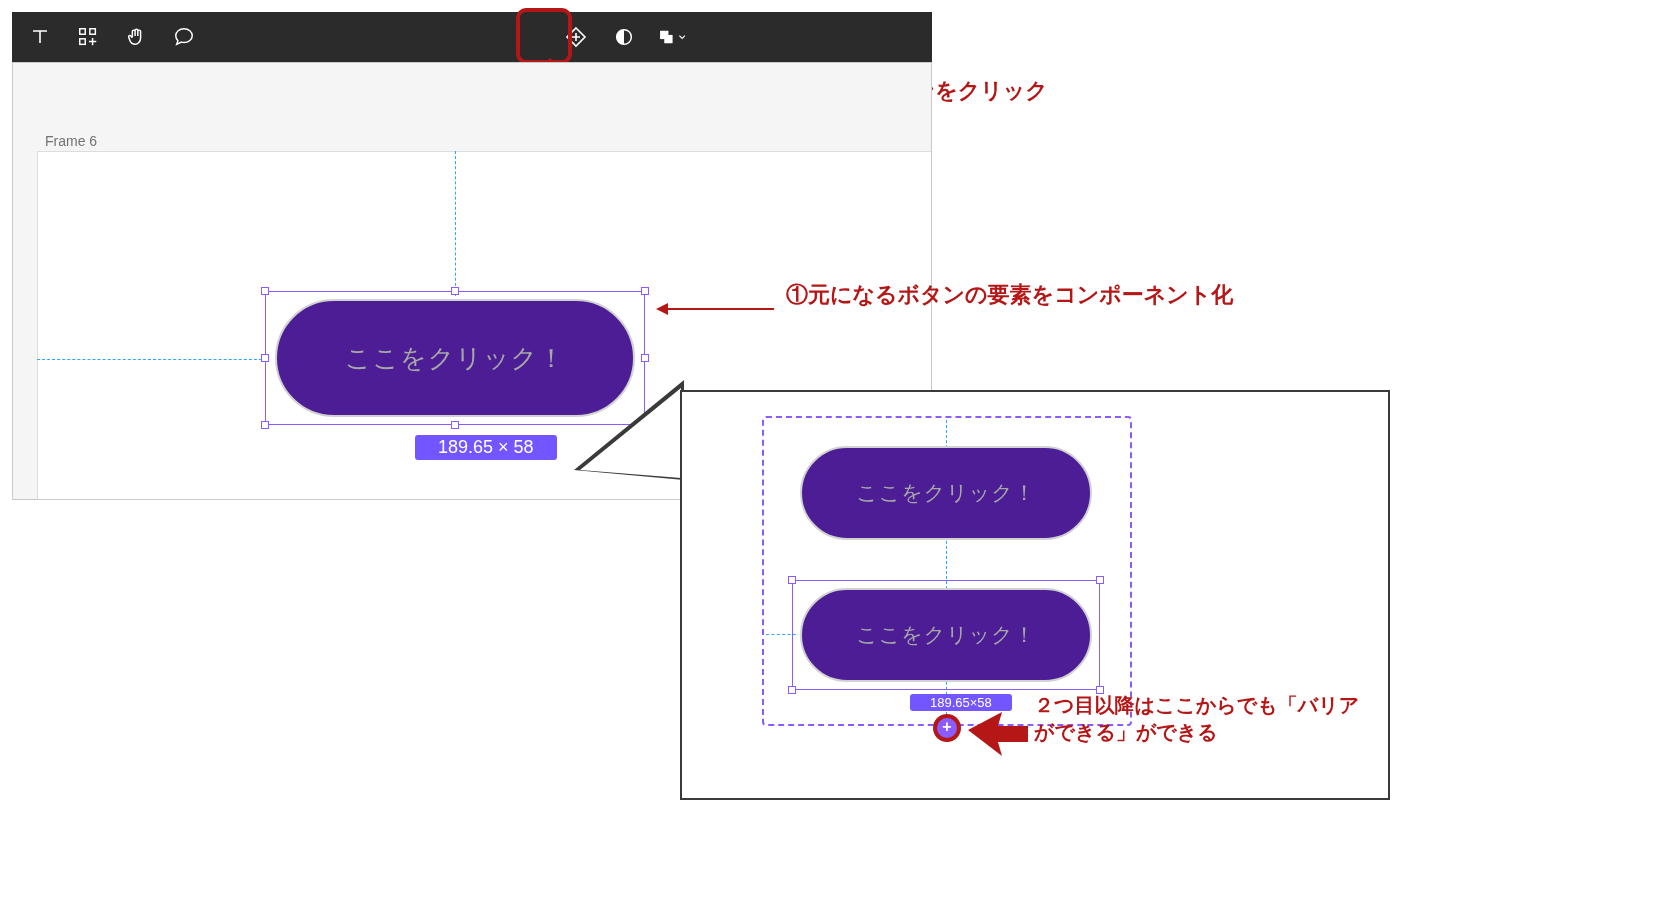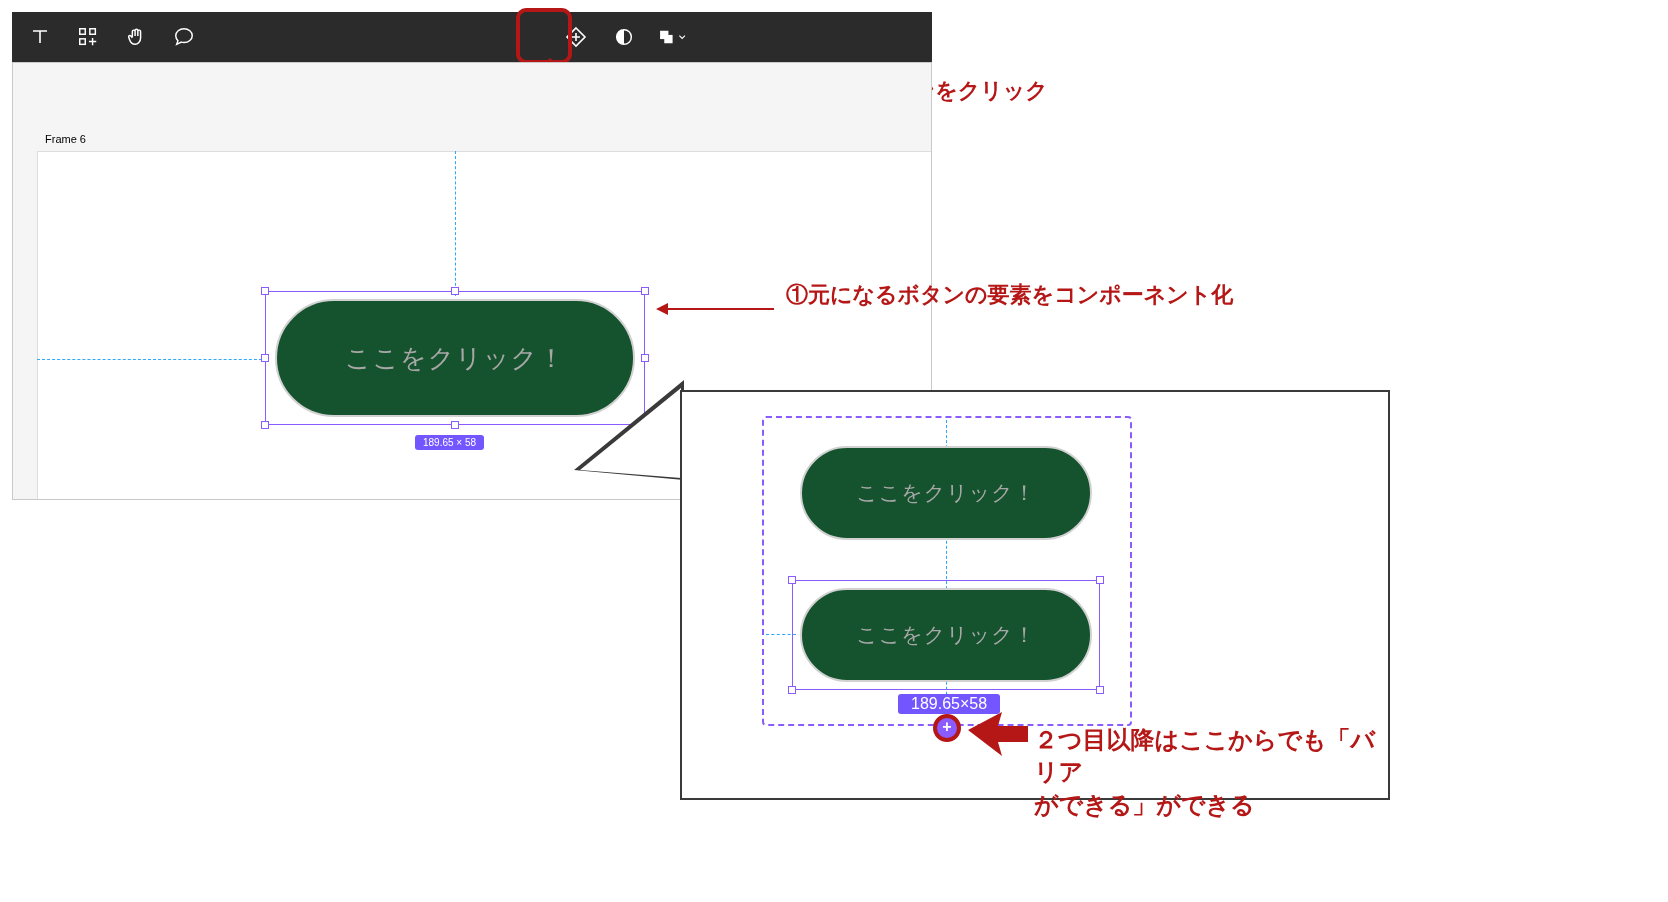--- a/index.html
+++ b/index.html
@@ -57,49 +57,49 @@
     right: 0;
     bottom: 0;
     background: #fff;
     border-top: 1px solid #ddd;
     border-left: 1px solid #ddd;
   }
   .frame-label {
     position: absolute;
     left: 32px;
     top: 70px;
-    font-size: 11px;
-    color: #000000;
+    font-size: 14px;
+    color: #737373;
   }
 
   
   .guide-h { position:absolute; border-top:1px dashed #2aa9ff; }
   .guide-v { position:absolute; border-left:1px dashed #2aa9ff; }
   .sel-box {
     position: absolute;
     border: 1.5px solid #8a5cff;
   }
   .sel-handle {
     position: absolute; width: 8px; height: 8px; background:#fff; border:1.5px solid #8a5cff;
   }
   .btn-pill {
     position: absolute;
-    background: #14532d;
+    background: #4c1d95;
     border: 2px solid #d1d1d1;
     border-radius: 999px;
     display: flex; align-items:center; justify-content:center;
     color:#a7a7a7;
     letter-spacing:1px;
   }
   .size-badge {
     position:absolute;
-    padding:2px 8px;
+    padding:2px 23px;
     background:#7356ff;
     color:#fff;
-    font-size:10px;
+    font-size:18px;
     border-radius:3px;
     white-space:nowrap;
   }
 
   
   .anno { color:#b51717; font-weight:600; position:absolute; font-size:22px; }
 
   
   .callout {
     position:absolute;
@@ -258,26 +258,26 @@
 
   <div class="btn-pill" style="left:118px;top:196px;width:292px;height:94px;font-size:21px">
     <span>ここをクリック！</span>
   </div>
   <div class="sel-box" style="left:110px;top:188px;width:308px;height:110px"></div>
   <div class="sel-handle" style="left:106px;top:184px"></div>
   <div class="sel-handle" style="left:414px;top:184px"></div>
   <div class="sel-handle" style="left:106px;top:294px"></div>
   <div class="sel-handle" style="left:414px;top:294px"></div>
 
-  <div class="size-badge" style="left:216px;top:302px;font-size:16px;padding:1px 13px">189.65×58</div>
+  <div class="size-badge" style="left:228px;top:302px;font-size:13px;padding:1px 20px">189.65×58</div>
 
   <div class="plus-mark" style="left:255px;top:326px">+</div>
   <div class="plus-circle-anno" style="left:251px;top:322px"></div>
 
   <svg style="position:absolute;left:286px;top:320px" width="60" height="44">
     <polygon points="0,18 34,0 30,14 60,14 60,30 30,30 34,44" fill="#b51717"></polygon>
   </svg>
 
-  <div class="anno" style="left:352px;top:332px;font-size:24px;line-height:1.35">
+  <div class="anno" style="left:352px;top:300px;font-size:20px;line-height:1.35">
     <span>２つ目以降はここからでも「バリア</span><br>
     <span>ができる」ができる</span>
   </div>
 </div>
 
 </body></html>

